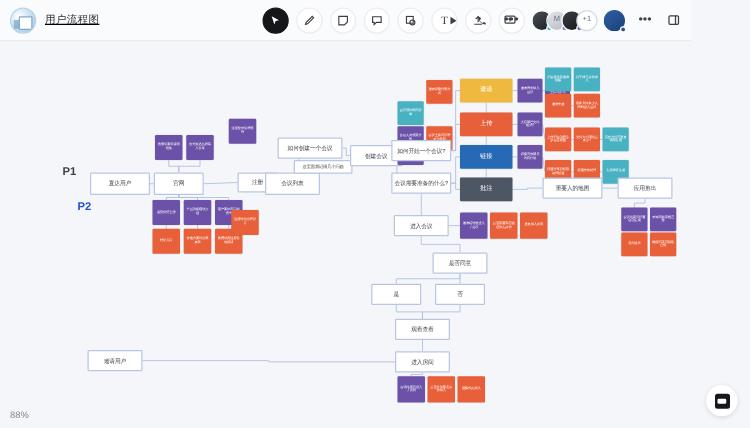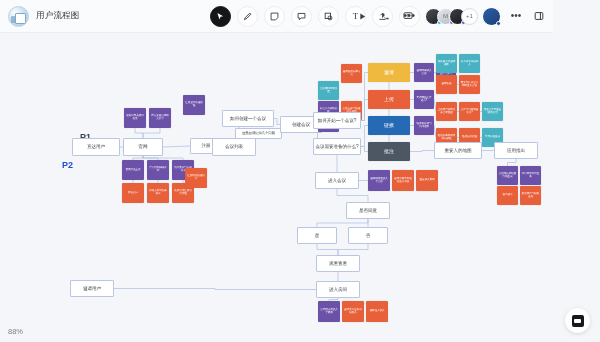--- a/index.html
+++ b/index.html
@@ -8,21 +8,21 @@
     overflow: hidden;
     font-family: "Liberation Sans", "DejaVu Sans", sans-serif;
     background: #f3f5f8;
   }
   #app { position: relative; width: 600px; height: 342px; background: #f4f6f9; }
 
   
   .topbar {
     position: absolute; top: 0; left: 0; width: 553px; height: 33px;
     background: #fafbfc; display: flex; align-items: center;
-    border-bottom: 1px solid #eaecef; z-index: 40;
+    border-bottom: 1px solid #eaecef; z-index: 40; text-decoration: underline;
   }
   .brand { display: flex; align-items: center; gap: 7px; padding-left: 8px; }
   .brand-logo {
     width: 21px; height: 21px; border-radius: 50%;
     background: radial-gradient(circle at 32% 32%, #ffffff 0%, #cfe3f2 45%, #9dc3e0 100%);
     border: 1px solid #b9d3e8; position: relative; overflow: hidden;
   }
   .brand-logo::after {
     content: ""; position: absolute; left: 6px; top: 6px; width: 9px; height: 9px;
     background: #fff; border: 1px solid #7fa9cc; border-radius: 1px;
@@ -278,21 +278,21 @@
         <line x1="338" y1="216.5" x2="338" y2="222" stroke="#aebfe0" stroke-width="0.7"></line>
         <line x1="338" y1="239" x2="338" y2="248" stroke="#aebfe0" stroke-width="0.7"></line>
         <line x1="338" y1="265" x2="338" y2="266.5" stroke="#aebfe0" stroke-width="0.7"></line>
         <line x1="338" y1="266.5" x2="329" y2="266.5" stroke="#aebfe0" stroke-width="0.7"></line>
         <line x1="329" y1="266.5" x2="329" y2="268" stroke="#aebfe0" stroke-width="0.7"></line>
         <line x1="114" y1="255.5" x2="215" y2="255.5" stroke="#aebfe0" stroke-width="0.7"></line>
         <line x1="215" y1="255.5" x2="215" y2="256.5" stroke="#aebfe0" stroke-width="0.7"></line>
         <line x1="215" y1="256.5" x2="316" y2="256.5" stroke="#aebfe0" stroke-width="0.7"></line>
       </svg>
     <div id="phase-layer">
-        <div class="phase" style="left: 80px; top: 99px; color: rgb(61, 66, 75); font-size: 9px; text-align: center;">P1</div>
+        <div class="phase" style="left: 50px; top: 99px; color: rgb(61, 66, 75); font-size: 9px; text-align: center;">P1</div>
         <div class="phase" style="left: 62px; top: 127px; color: rgb(31, 79, 216); font-size: 9px;">P2</div>
       </div>
     <div id="node-layer">
         <div class="node plain" style="left: 72px; top: 105px; width: 48px; height: 18px; font-size: 4.6px;">
           <span>直达用户</span>
         </div>
         <div class="node plain" style="left: 123px; top: 105px; width: 40px; height: 18px; font-size: 4.6px;">
           <span>官网</span>
         </div>
         <div class="node plain" style="left: 190px; top: 105px; width: 32px; height: 16px; font-size: 4.6px;">

